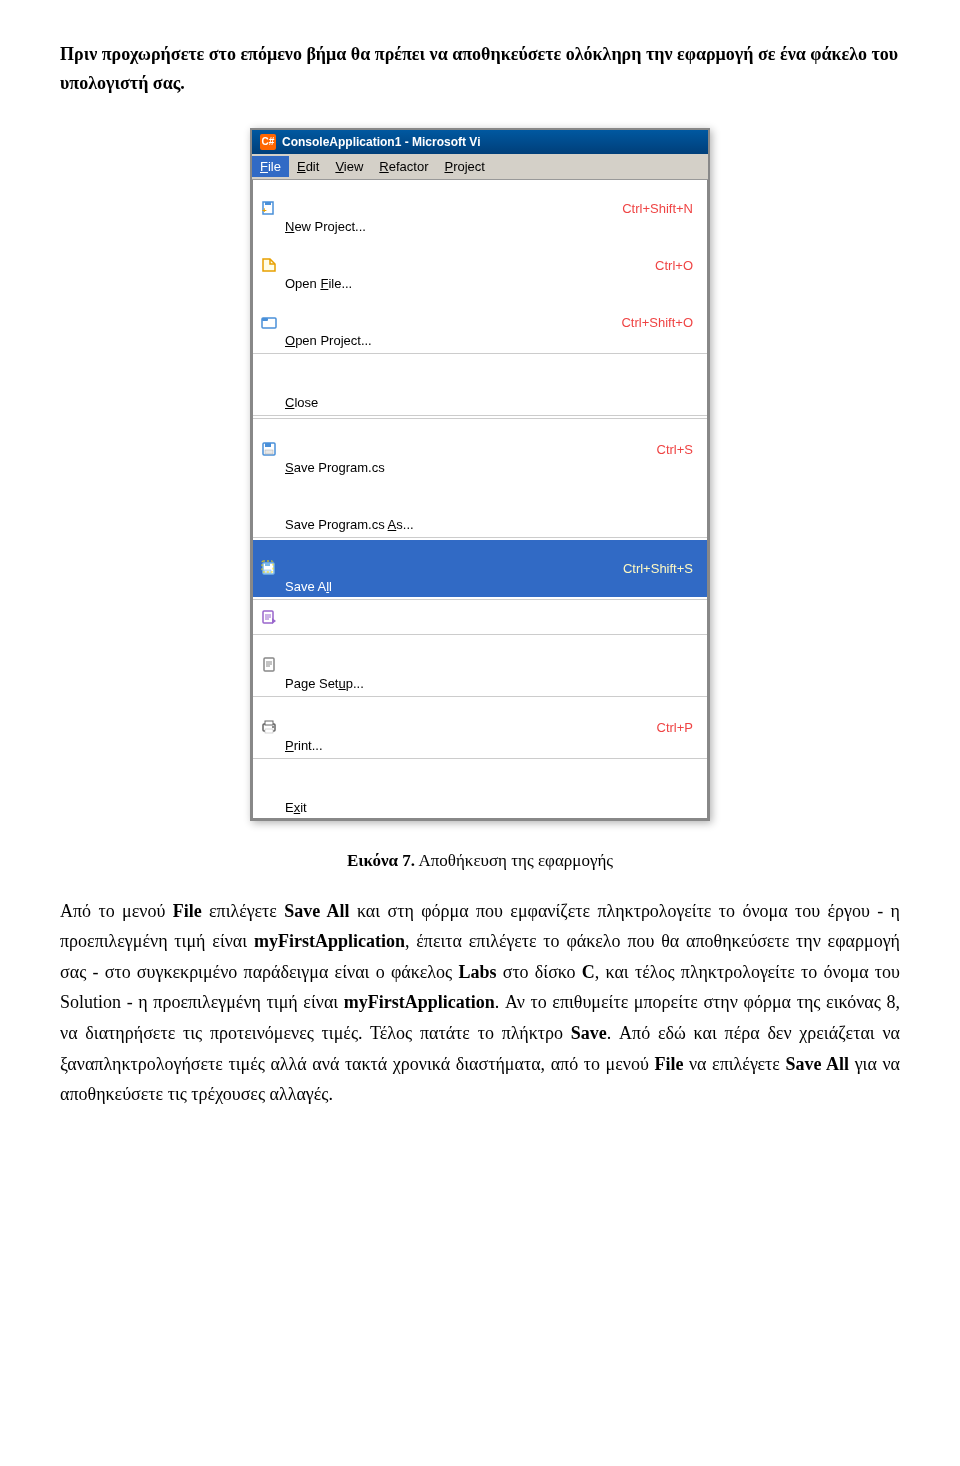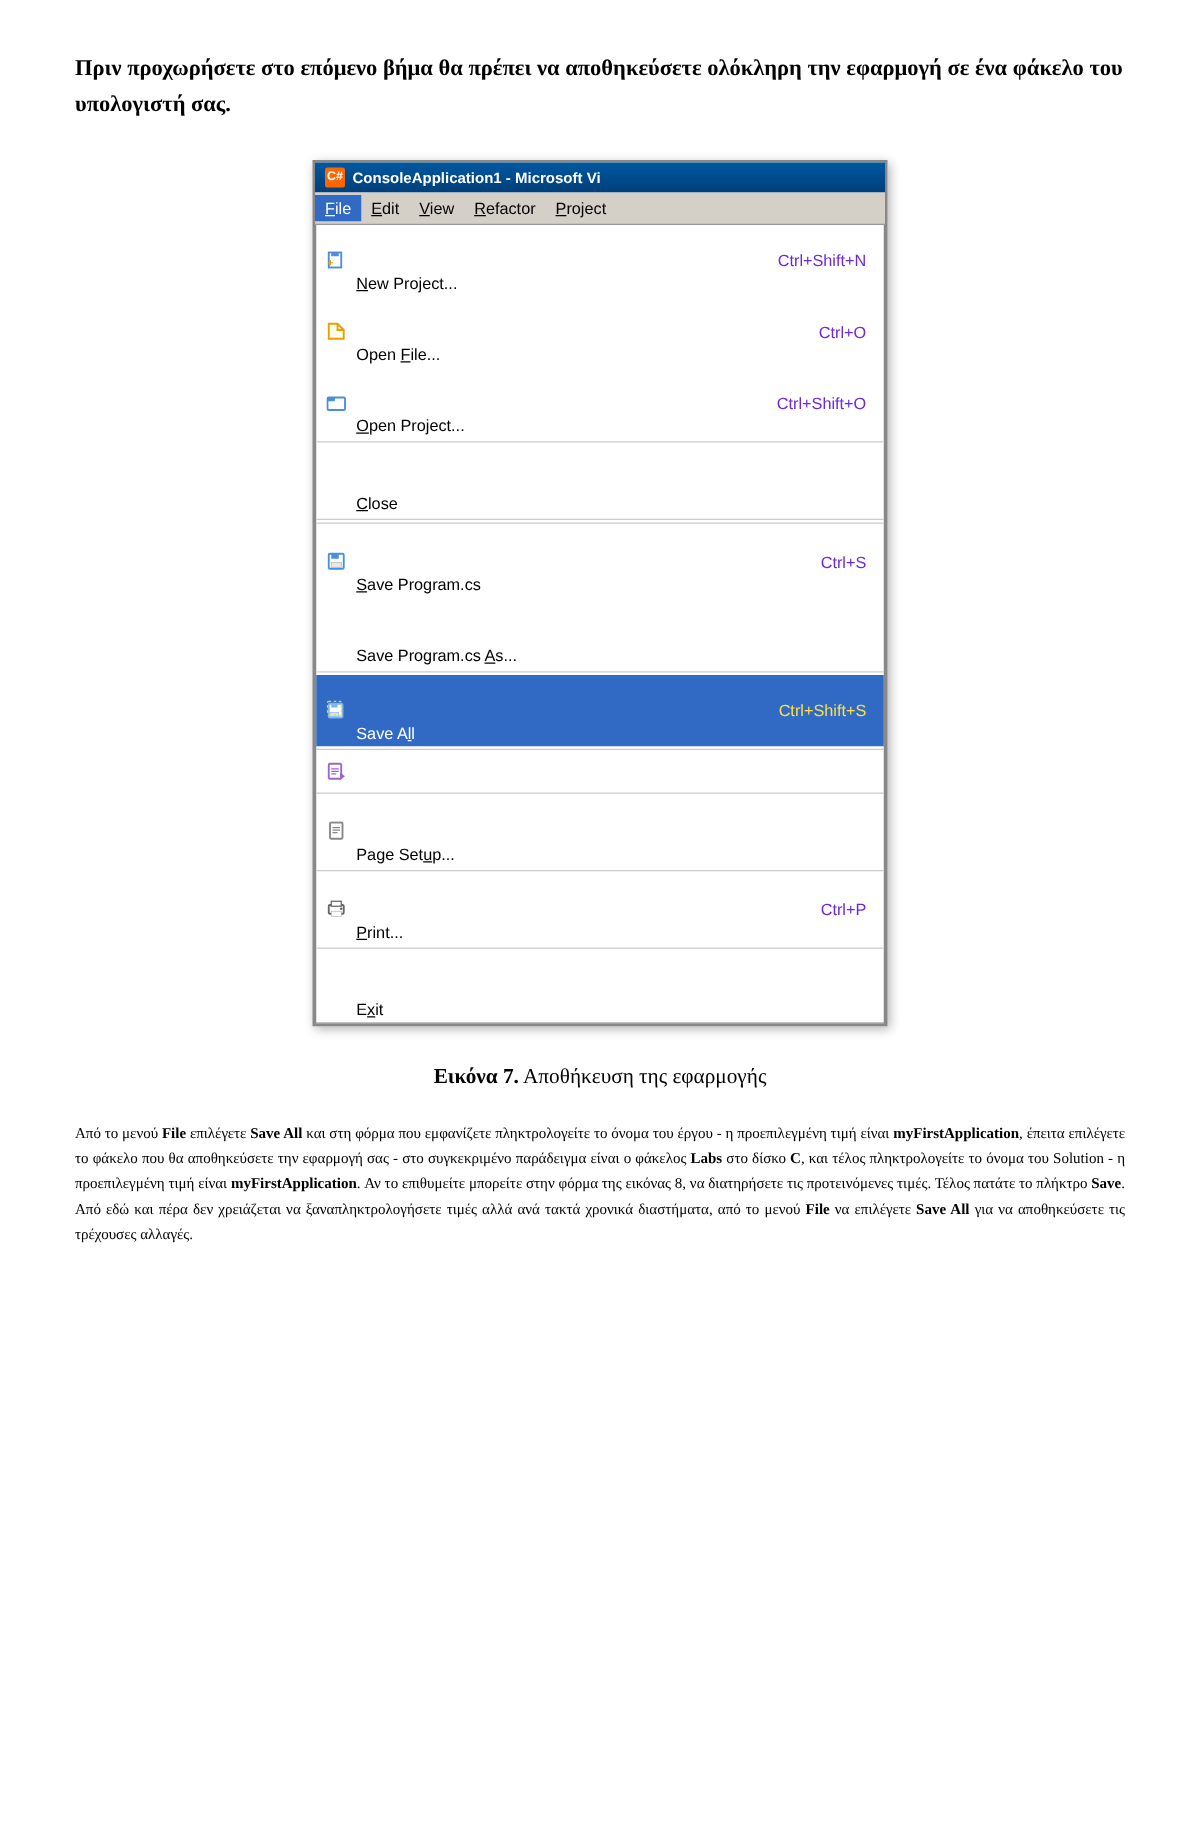--- a/index.html
+++ b/index.html
@@ -110,37 +110,37 @@
     .menu-item-label {
       flex: 1;
       font-size: 13px;
       margin-top: 36px;
     }
     .menu-item-label .ul {
       text-decoration: underline;
     }
     .menu-item-shortcut {
       font-size: 13px;
-      color: #6d28d9;
+      color: #ef4444;
       padding-right: 10px;
     }
     .menu-item.highlighted .menu-item-shortcut {
-      color: #fde047;
+      color: #fef9c3;
     }
 
     .caption-area {
       text-align: center;
       margin: 10px 0 25px 0;
       font-size: 17px;
     }
     .caption-label {
       font-weight: bold;
     }
     .body-text {
-      font-size: 12px;
+      font-size: 18px;
       line-height: 1.7;
       text-align: justify;
     }
   </style>
 </head>
 <body>
 
 <p class="intro-text">Πριν προχωρήσετε στο επόμενο βήμα θα πρέπει να αποθηκεύσετε ολόκληρη την εφαρμογή σε ένα φάκελο του υπολογιστή σας.</p>
 
 <div class="screenshot-container">

